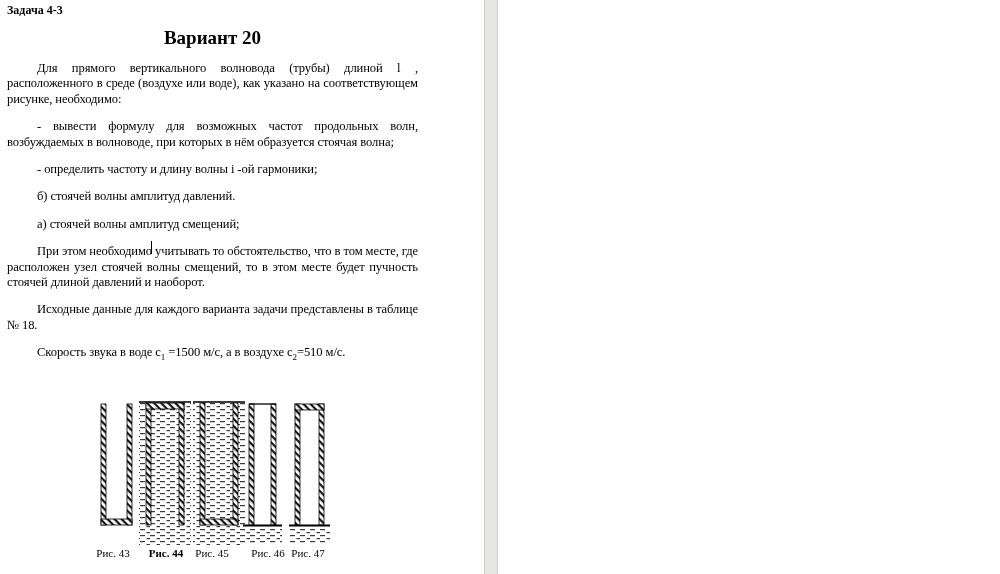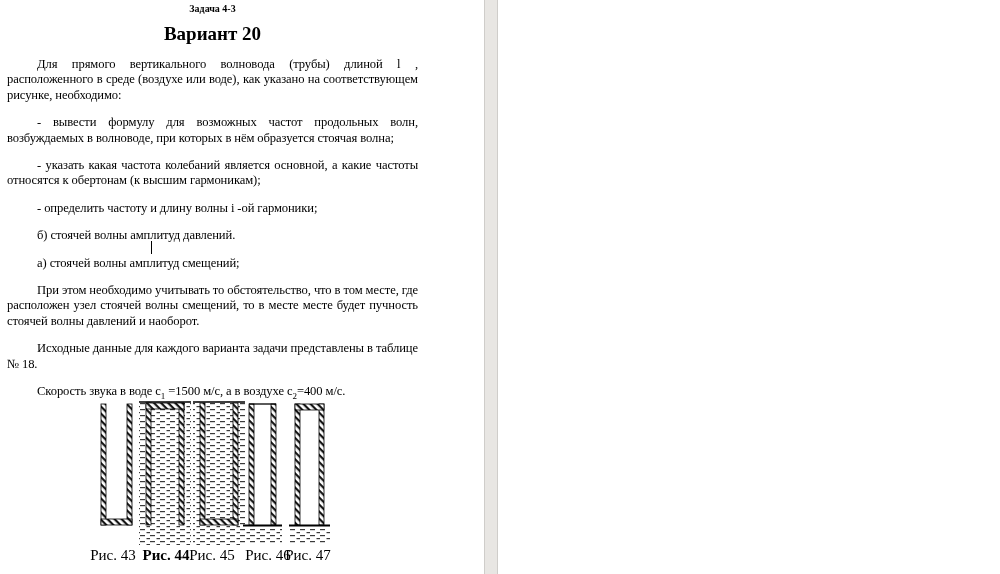--- a/index.html
+++ b/index.html
@@ -13,57 +13,56 @@
     position:absolute;left:484px;top:0;width:14px;height:574px;
     background:#e8e6e3;border-left:1px solid #cfcdca;border-right:1px solid #cfcdca;
     box-sizing:border-box;
   }
   .page{position:absolute;top:0;height:574px;background:transparent;}
   .page.left{left:0;width:484px;}
   .page.right{left:498px;width:502px;}
 
   
   .lcol{position:absolute;left:7px;top:3px;width:411px;}
-  .doc-title{font-weight:bold;font-size:10px;text-align:center;margin:0 0 9px 0;}
+  .doc-title{font-weight:bold;font-size:12px;text-align:left;margin:0 0 9px 0;}
   .doc-subtitle{font-weight:bold;font-size:19px;text-align:center;margin:0 0 12px 0;}
   p.body{
     font-size:12.6px;line-height:15.4px;margin:0 0 6.5px 0;
     text-align:justify;letter-spacing:-0.1px;
   }
   p.body.ind{text-indent:30px;margin-top:12px;}
 
   
   .caret{position:absolute;left:151px;top:241px;width:1px;height:13px;background:#000;}
 
   
   .figrow-svg{position:absolute;left:88px;top:396px;}
   .figcap{
     position:absolute;top:547px;transform:translateX(-50%);
-    font-size:15px;white-space:nowrap;
+    font-size:11px;white-space:nowrap;
   }
   sub{font-size:9px;}
 </style>
 </head>
 <body>
 
 <div class="page-gap"></div>
 
 <div class="page left">
   <div class="lcol">
     <div class="doc-title">Задача 4-3</div>
     <div class="doc-subtitle">Вариант 20</div>
     <p class="body ind">Для прямого вертикального волновода (трубы) длиной l , расположенного в среде (воздухе или воде), как указано на соответствующем рисунке, необходимо:</p>
     <p class="body ind">- вывести формулу для возможных частот продольных волн, возбуждаемых в волноводе, при которых в нём образуется стоячая волна;</p>
-    <p class="body ind">- указать какая частота колебаний является основной, а какие частоты относятся к обертонам (к высшим гармоникам);</p>
     <p class="body ind">- определить частоту и длину волны i -ой гармоники;</p>
     <p class="body ind">б) стоячей волны амплитуд давлений.</p>
     <p class="body ind">а) стоячей волны амплитуд смещений;</p>
-    <p class="body ind">При этом необходимо учитывать то обстоятельство, что в том месте, где расположен узел стоячей волны смещений, то в месте месте будет пучность стоячей волны давлений и наоборот.</p>
+    <p class="body ind">При этом необходимо учитывать то обстоятельство, что в том месте, где расположен узел стоячей волны смещений, то в этом месте будет пучность стоячей длиной давлений и наоборот.</p>
     <p class="body ind">Исходные данные для каждого варианта задачи представлены в таблице № 18.</p>
-    <p class="body ind"><span>Скорость звука в воде с</span><sub>1</sub><span> =1500 м/с, а в воздухе с</span><sub>2</sub><span>=400 м/с.</span></p>
+    <p class="body ind"><span>Скорость звука в воде с</span><sub>1</sub><span> =1500 м/с, а в воздухе с</span><sub>2</sub><span>=510 м/с.</span></p>
   </div>
 
   <div class="caret"></div>
 
   <svg class="figrow-svg" width="252" height="166" viewBox="88 396 252 166" xmlns="http://www.w3.org/2000/svg">
     <defs>
       <pattern id="hatch" width="5" height="5" patternUnits="userSpaceOnUse" patternTransform="rotate(45)">
         <rect width="5" height="5" fill="#ffffff"></rect>
         <rect width="5" height="2.2" fill="#161616"></rect>
       </pattern>

